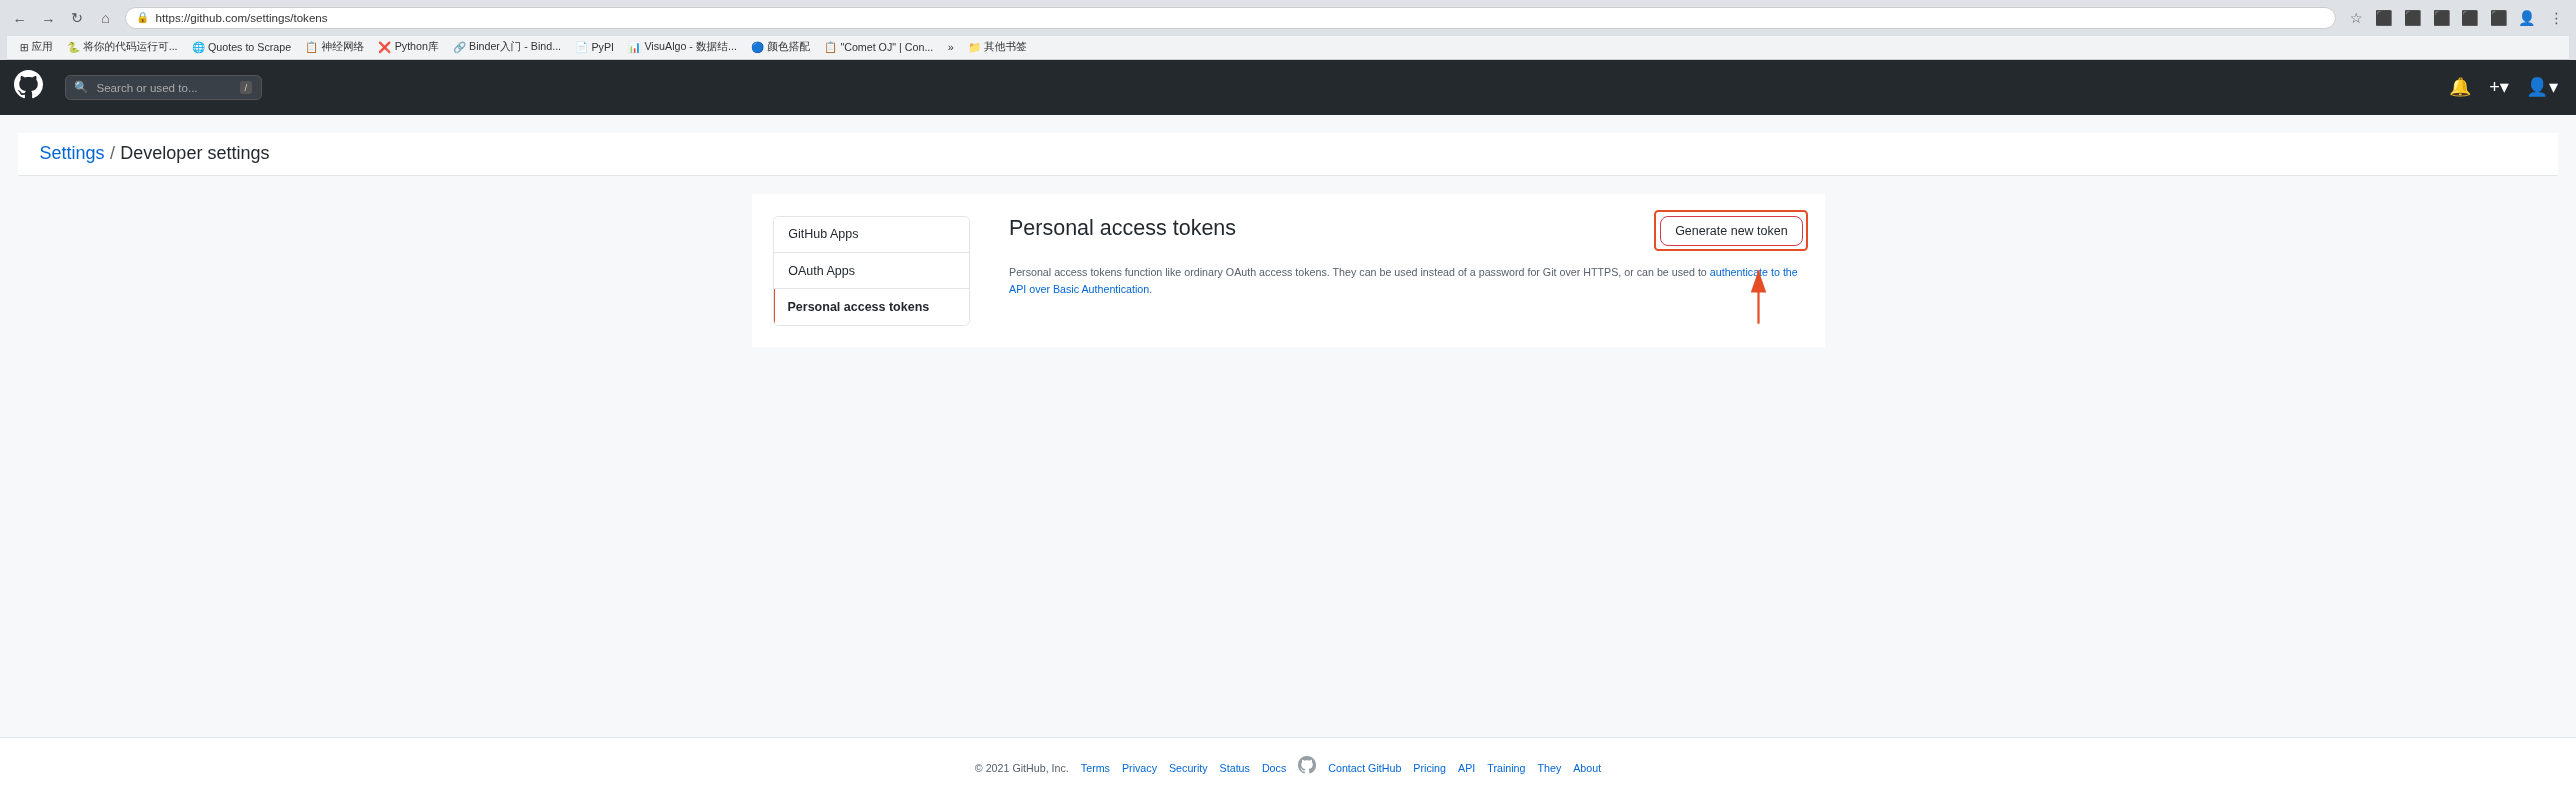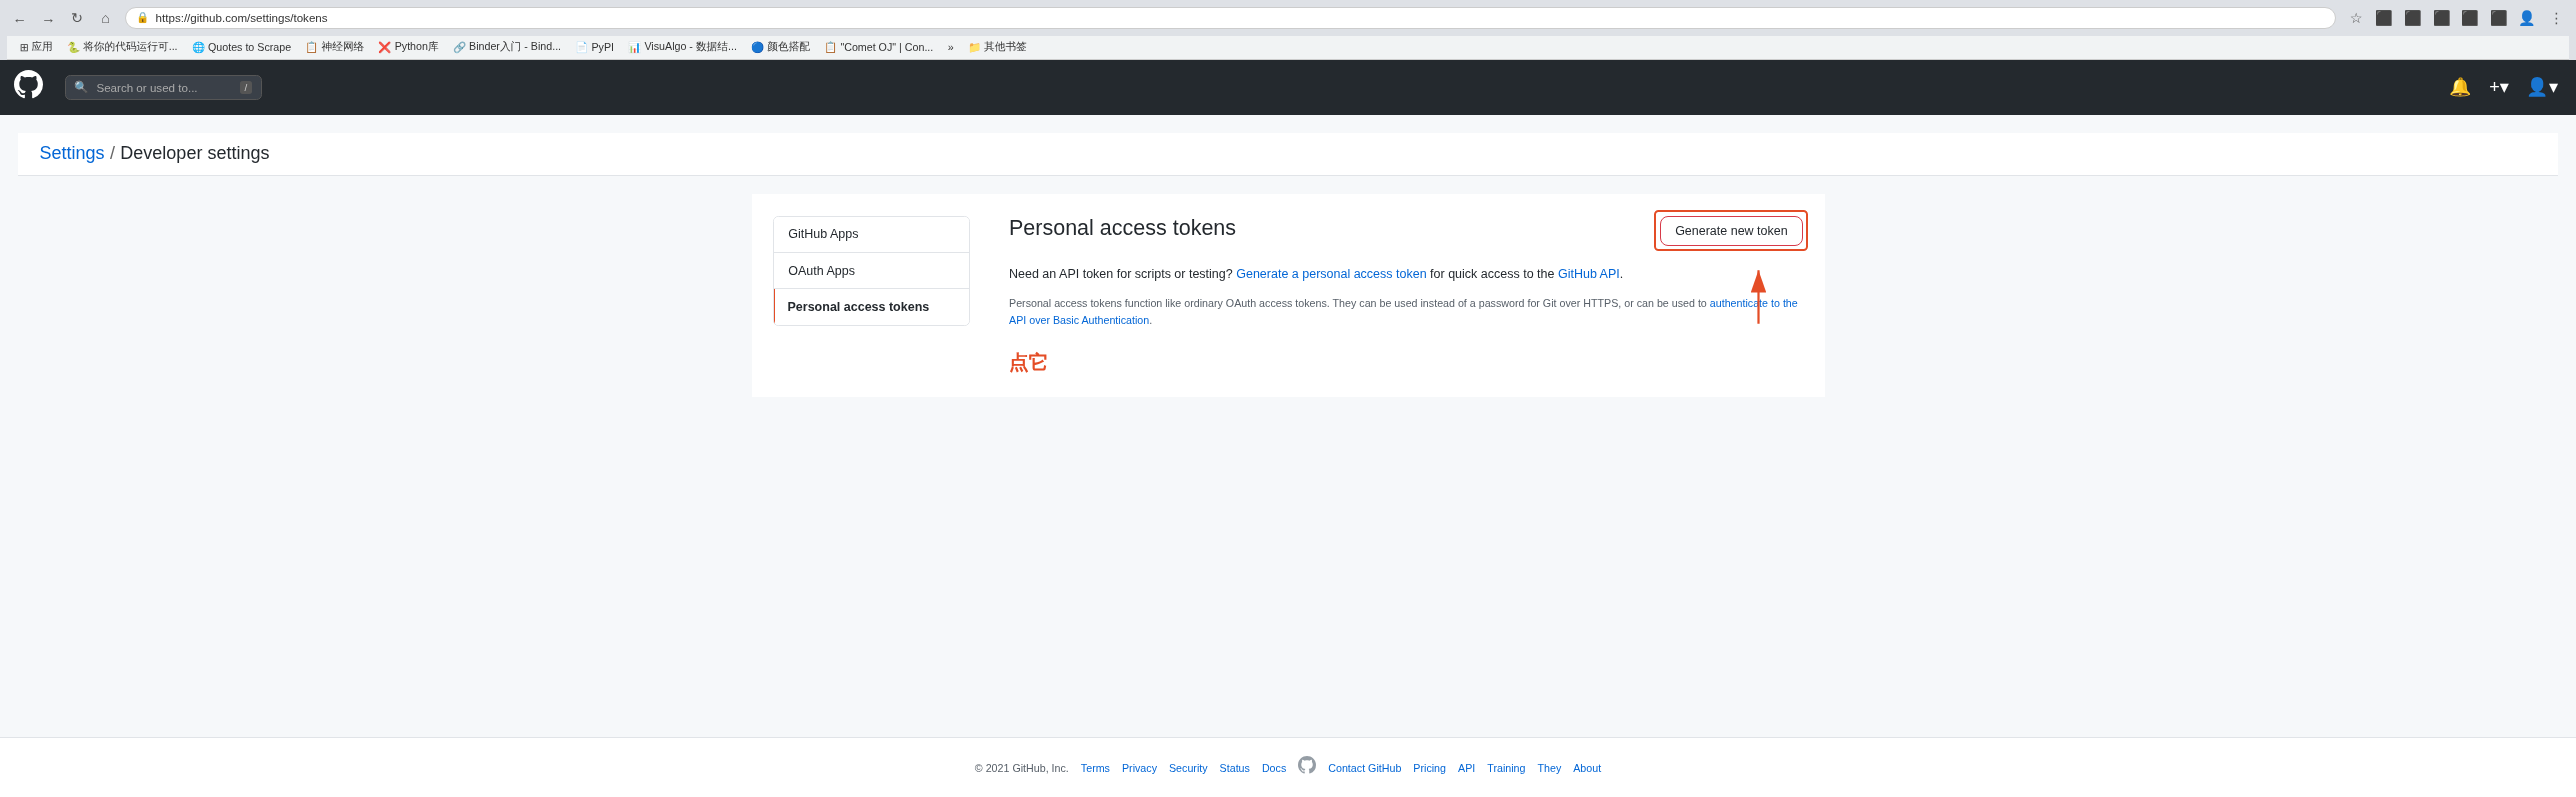--- a/index.html
+++ b/index.html
@@ -419,29 +419,23 @@
                   </marker>
                 </defs>
                 <line x1="60" y1="70" x2="60" y2="10" stroke="#e44d26" stroke-width="2.5" marker-end="url(#arrowhead)"></line>
               </svg>
               <div style="position:absolute; top:-5.4px; left:-5.4px; right:-5.4px; bottom:-5.4px; border: 2.2px solid #e44d26; border-radius: 4.5px; pointer-events:none; z-index:5;"></div>
               <button class="generate-btn">Generate new token</button>
             </div>
           </div>
 
           <div class="description-section">
-            <p>
-              <span>Need an API token for scripts or testing? </span><a href="#">Generate a personal access token</a><span> for quick access to the </span><a href="#">GitHub API</a><span>.</span>
-            </p>
             <p class="small-text">
               <span>Personal access tokens function like ordinary OAuth access tokens. They can be used instead of a password for Git over HTTPS, or can be used to </span><a href="#">authenticate to the API over Basic Authentication</a><span>.</span>
             </p>
-            <div style="margin-top: 10.7px;">
-              <span class="click-annotation">点它</span>
-            </div>
           </div>
         </div>
 
       </div>
     </div>
   </div>
 
   <footer class="footer">
     <div style="display:flex; justify-content:center; align-items:center; gap:12px; flex-wrap:wrap;">
       <span>© 2021 GitHub, Inc.</span>

